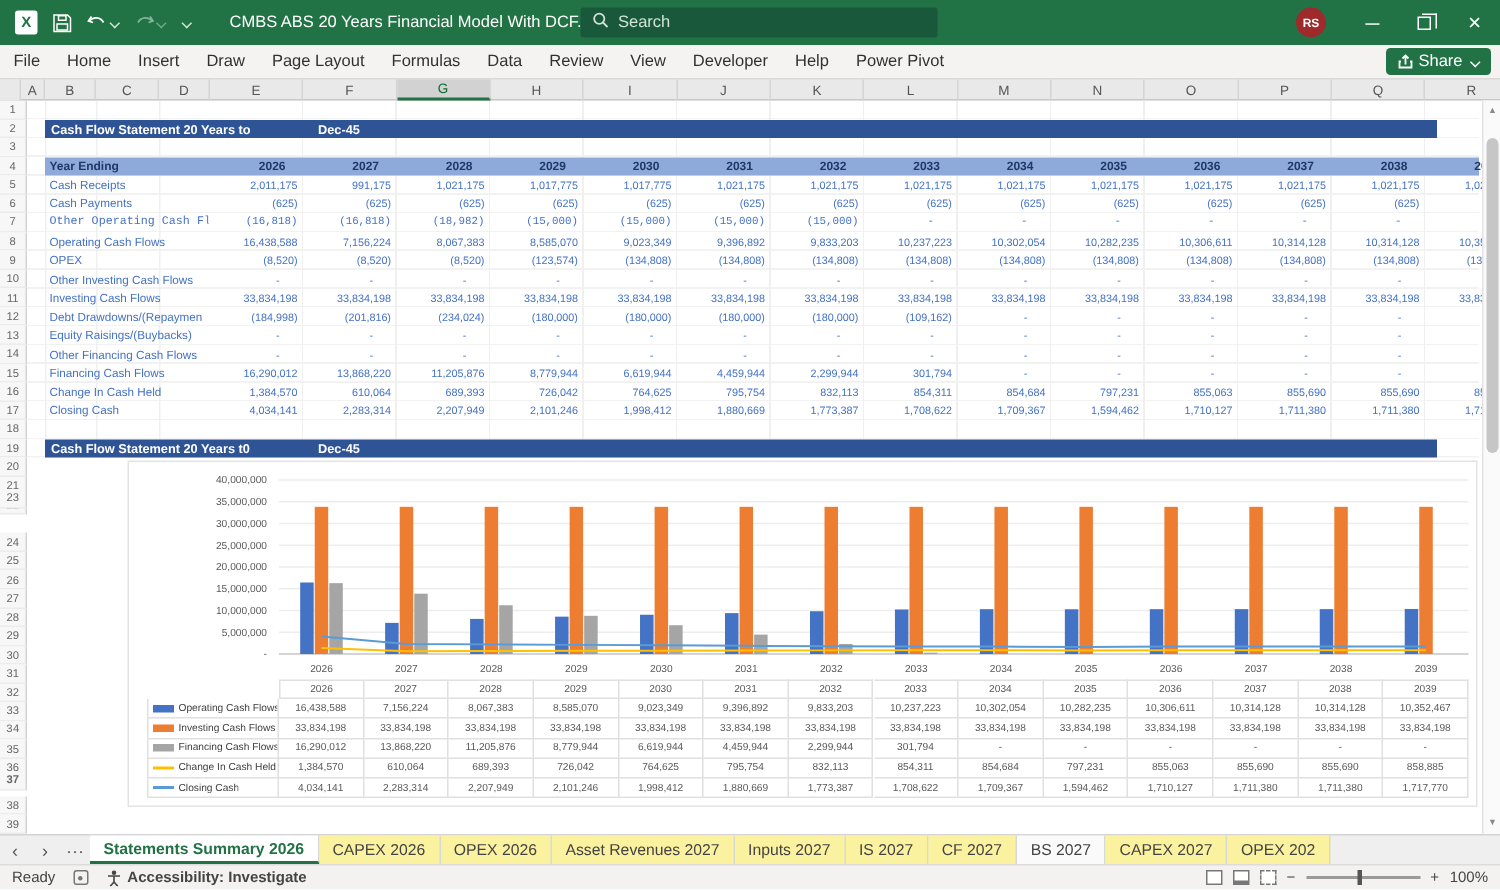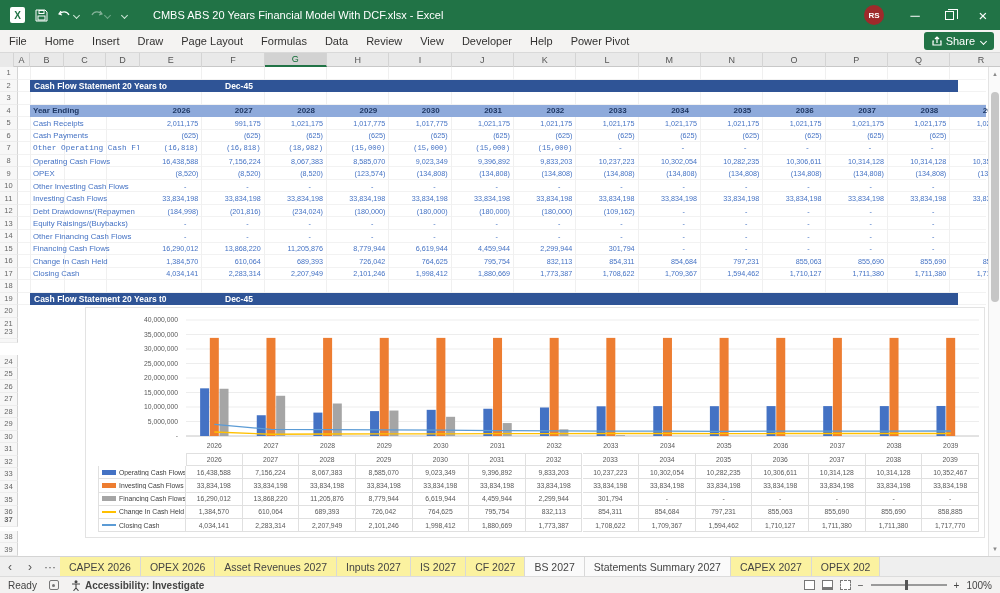--- a/index.html
+++ b/index.html
@@ -27,21 +27,21 @@
   .colhead{position:absolute;left:0;top:52px;width:1000px;height:15px;background:#e9e9e9;border-bottom:1px solid #c8c8c8;border-top:1px solid #d9d9d9;z-index:20;}
   .ch{position:absolute;top:0;height:14px;font-size:9px;color:#555;display:flex;align-items:center;justify-content:center;border-right:1px solid #d4d4d4;}
   .ch.sel{background:#d2d2d2;border-bottom:2px solid #217346;color:#0e6b34;}
   .corner{position:absolute;left:0;top:0;width:14px;height:14px;border-right:1px solid #d4d4d4;background:#e9e9e9;}
   
   .sheet{position:absolute;left:0;top:67px;width:1000px;height:489px;background:#fff;overflow:hidden;}
   .rn{position:absolute;left:0;width:18px;font-size:7.5px;color:#666;display:flex;align-items:center;justify-content:center;border-right:1px solid #d4d4d4;border-bottom:1px solid #ececec;background:#f7f7f7;z-index:5;}
   .gridv,.gridh{position:absolute;top:0;z-index:0;}
   .vline{position:absolute;width:1px;background:#f0f0f0;top:0;z-index:0;}
   .banner{position:absolute;left:30px;width:928px;height:12.6px;background:#2f5496;color:#fff;font-weight:bold;font-size:8.5px;display:flex;align-items:center;padding-left:4px;z-index:3;}
-  .banner .bdate{position:absolute;left:195px;}
+  .banner .bdate{position:absolute;left:182px;}
   .yearband{position:absolute;left:30px;width:956px;height:12.6px;background:#8eaadb;z-index:2;}
   .ylab{position:absolute;left:33px;top:0;height:12.6px;display:flex;align-items:center;font-size:8px;font-weight:bold;color:#1f3864;z-index:3;}
   .yc{position:absolute;height:12.6px;display:flex;align-items:center;justify-content:flex-end;font-size:8px;font-weight:bold;color:#1f3864;z-index:3;}
   .frow{position:absolute;left:0;width:1000px;z-index:2;}
   .flabel{position:absolute;left:33px;top:0;height:100%;width:106px;overflow:hidden;font-size:7.8px;color:#4472c4;display:flex;align-items:center;}
   .fval{position:absolute;top:0;height:100%;display:flex;align-items:center;justify-content:flex-end;font-size:7.2px;color:#4472c4;}
   .fval.dash{padding-right:12px;}
   
   .chart{position:absolute;left:85px;top:240px;width:900px;height:231px;background:#fff;border:1px solid #e3e3e3;z-index:6;}
   .ct{position:absolute;left:12px;top:145px;}
@@ -96,20 +96,27 @@
           <path d="M11 2 L13 5 L10 6" fill="none" stroke="#fff" stroke-width="1.2"></path>
           <path d="M12.5 5 C10 2,5 2,3 6" fill="none" stroke="#fff" stroke-width="1.2"></path>
         </svg>
         <span class="chev"></span>
     </span>
     <span class="ic">
         <span class="chev"></span>
       </span>
   </div>
   <div class="doc-title">CMBS ABS 20 Years Financial Model With DCF.xlsx - Excel</div>
+  <div class="searchbox">
+    <span><svg width="11" height="11" viewBox="0 0 11 11">
+          <circle cx="4.5" cy="4.5" r="3.4" fill="none" stroke="#cfe3d8" stroke-width="1.2"></circle>
+          <line x1="7" y1="7" x2="10" y2="10" stroke="#cfe3d8" stroke-width="1.2"></line>
+        </svg></span>
+    <span>Search</span>
+  </div>
   <div class="tb-right">
     <div class="avatar">RS</div>
     <div class="wbtn">─</div>
     <div class="wbtn">
         <span class="restore"></span>
       </div>
     <div class="wbtn" style="font-size:15px;">×</div>
   </div>
 </div>
 
@@ -649,28 +656,28 @@
   <div class="arr" style="top:1px;">▲</div>
   <div class="vthumb"></div>
   <div class="arr" style="bottom:1px;">▼</div>
 </div>
 
 <div class="tabbar">
   <div class="tnav">‹</div>
   <div class="tnav">›</div>
   <div class="tnav">···</div>
   <div id="tabs" style="display:flex;align-items:stretch;">
+      <div class="tab active">Statements Summary 2026</div>
       <div class="tab yellow">CAPEX 2026</div>
       <div class="tab yellow">OPEX 2026</div>
       <div class="tab yellow">Asset Revenues 2027</div>
       <div class="tab yellow">Inputs 2027</div>
       <div class="tab yellow">IS 2027</div>
       <div class="tab yellow">CF 2027</div>
       <div class="tab ">BS 2027</div>
-      <div class="tab ">Statements Summary 2027</div>
       <div class="tab yellow">CAPEX 2027</div>
       <div class="tab yellow">OPEX 202</div>
     </div>
   <div class="tailc">
     
     
     
     
     
     

